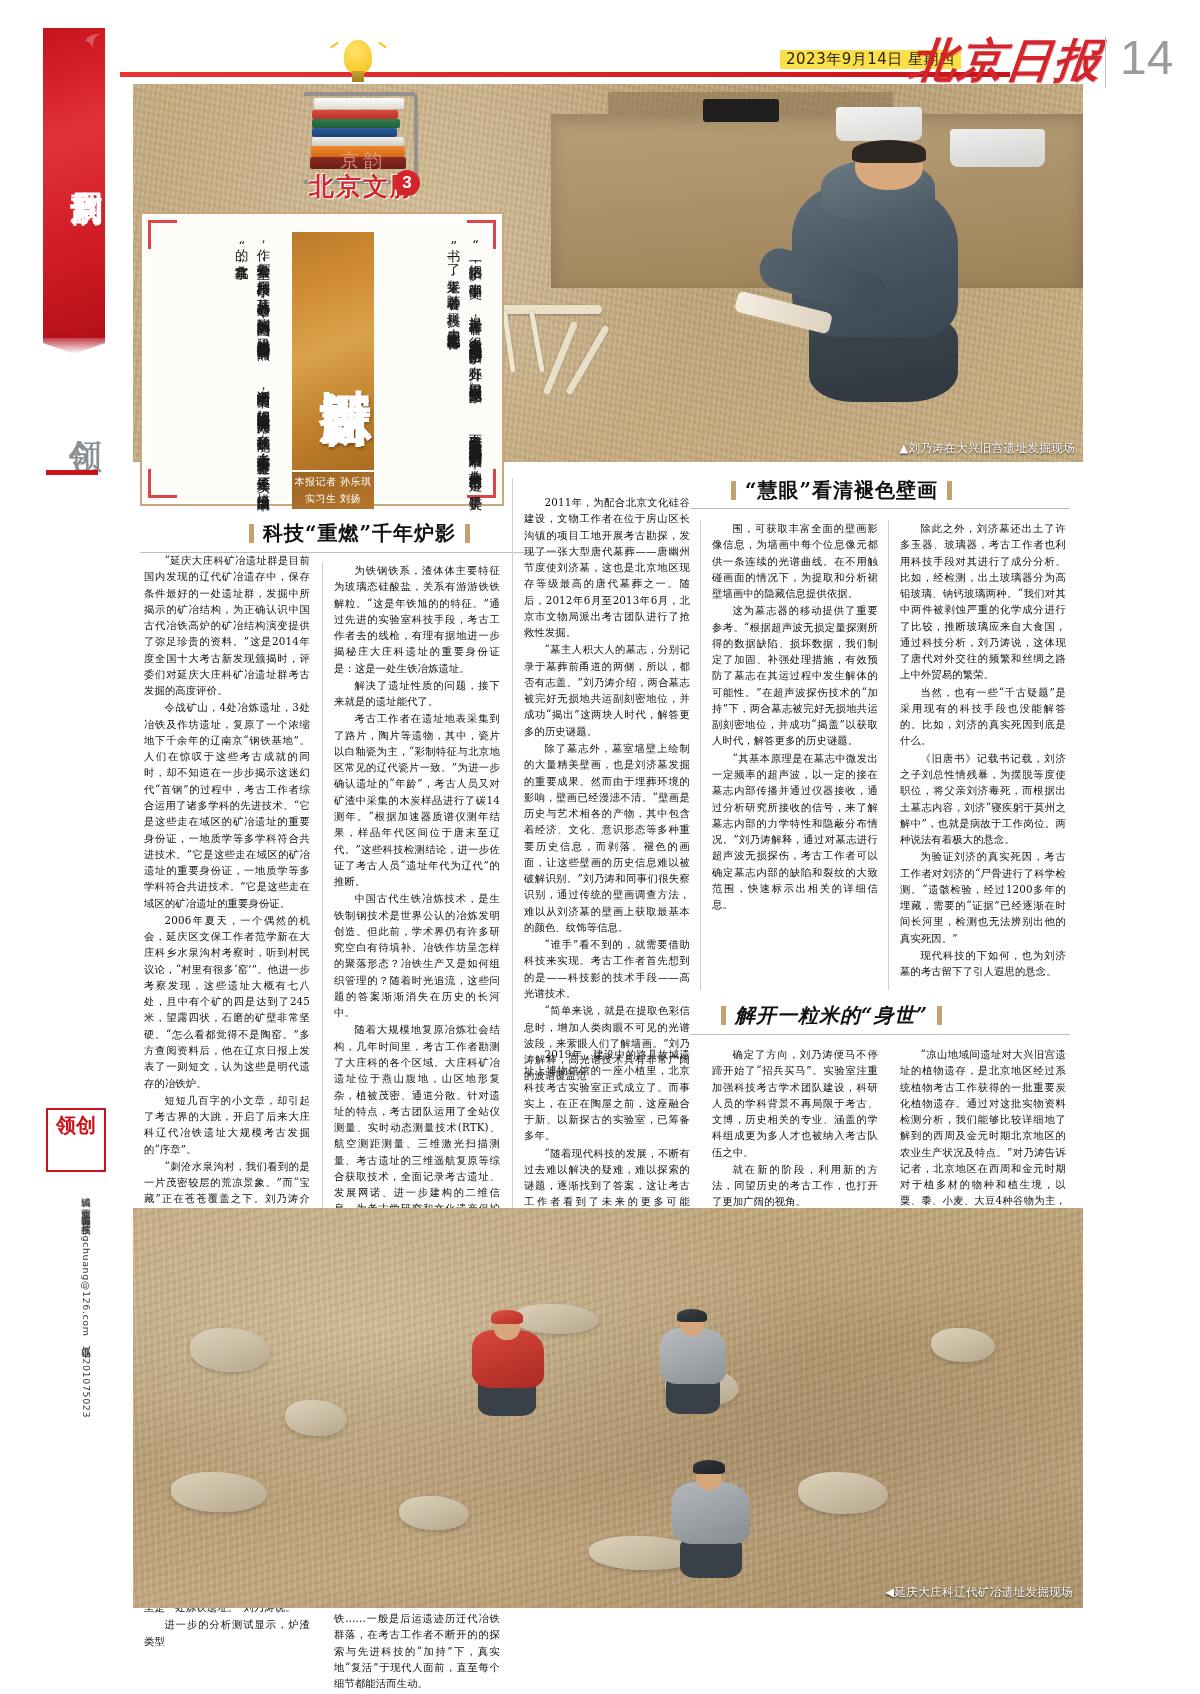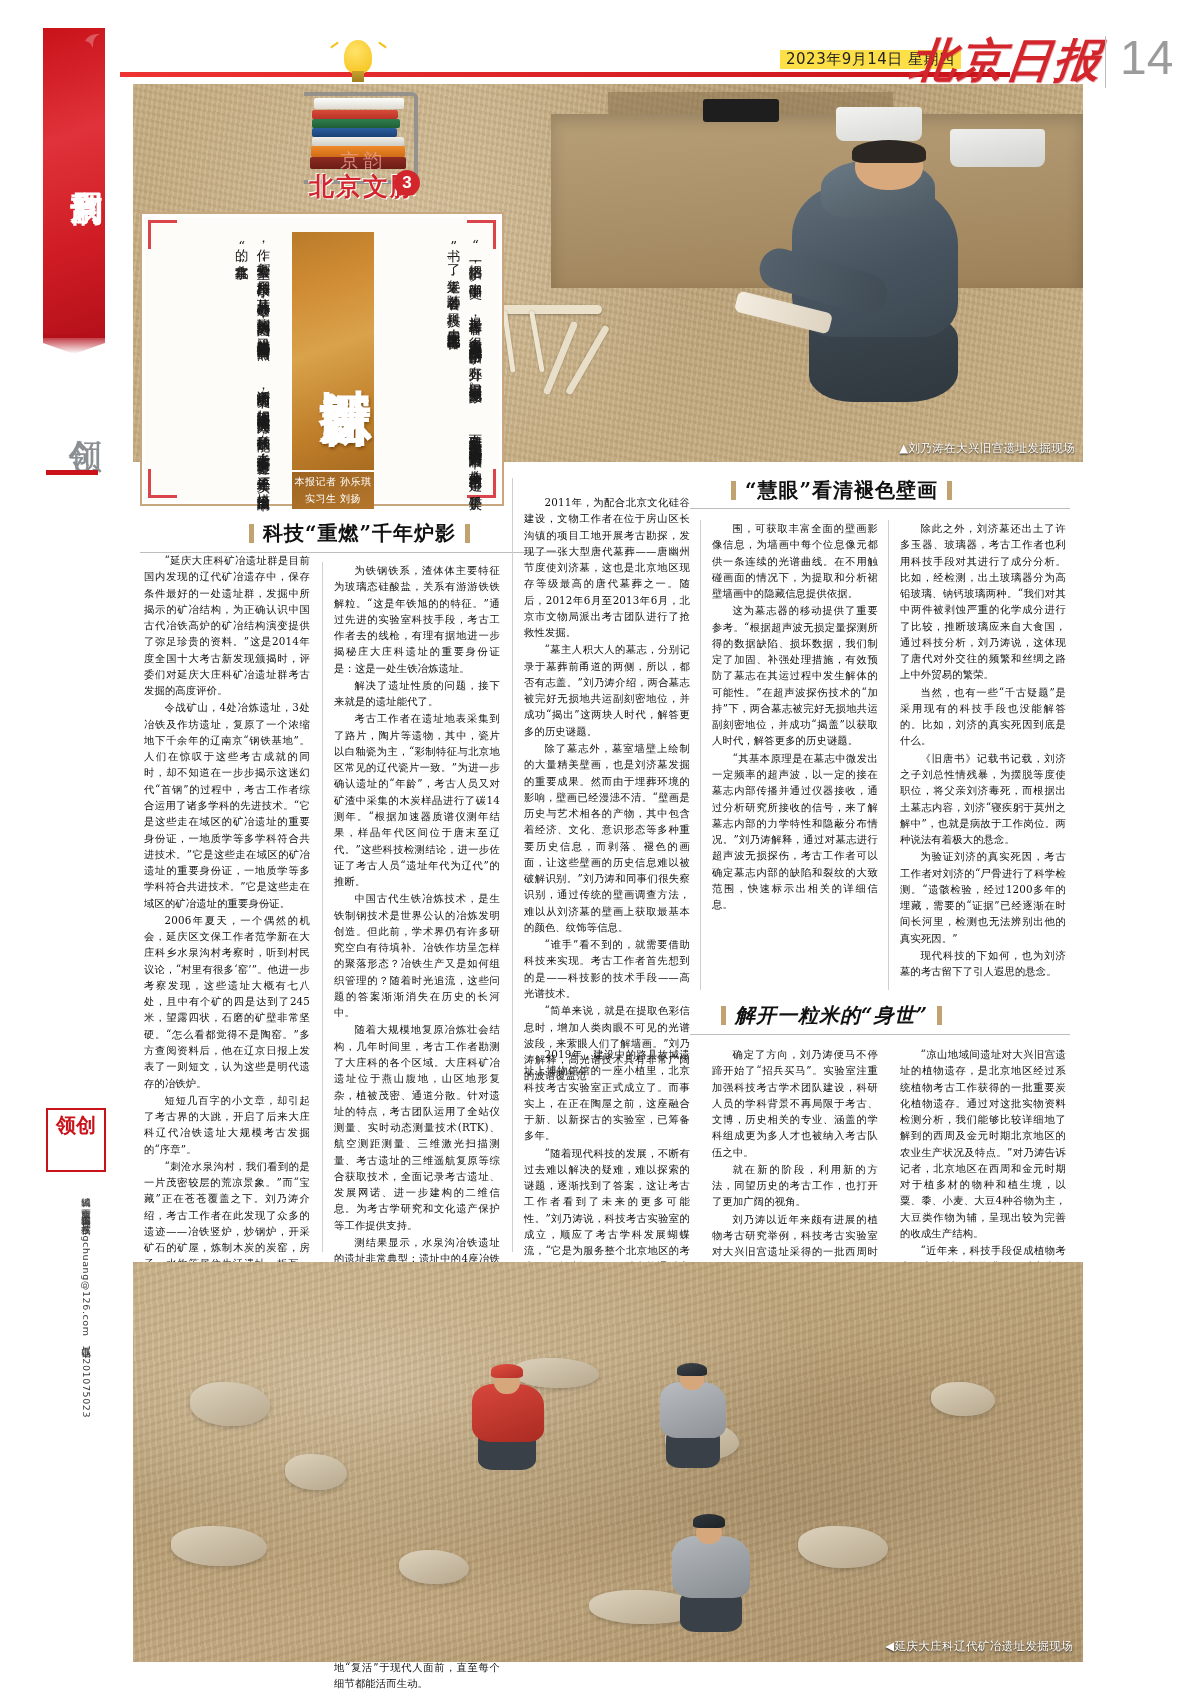--- a/index.html
+++ b/index.html
@@ -272,21 +272,21 @@
     white-space:nowrap;
   }
   .sec-head:before,.sec-head:after{
     content:"";display:inline-block;width:5px;height:19px;
     background:#c2a271;vertical-align:-3px;margin:0 9px;
   }
   .sec-rule{position:absolute;height:1px;background:#bdbdbd;}
 
   
   .photo-bot{
-    position:absolute;left:133px;top:1262px;width:950px;height:400px;
+    position:absolute;left:133px;top:1208px;width:950px;height:400px;
     background-color:#bfa57c;
     overflow:hidden;
   }
   .dirt2{
     position:absolute;inset:0;
     background:
       repeating-linear-gradient(88deg,rgba(255,255,255,.06) 0 2px,rgba(110,88,56,.07) 2px 6px),
       repeating-linear-gradient(165deg,rgba(80,62,40,.05) 0 3px,rgba(255,250,238,.05) 3px 8px),
       radial-gradient(ellipse at 25% 30%,rgba(255,247,230,.3),rgba(0,0,0,0) 45%),
       radial-gradient(ellipse at 72% 62%,rgba(120,96,62,.3),rgba(0,0,0,0) 50%),

